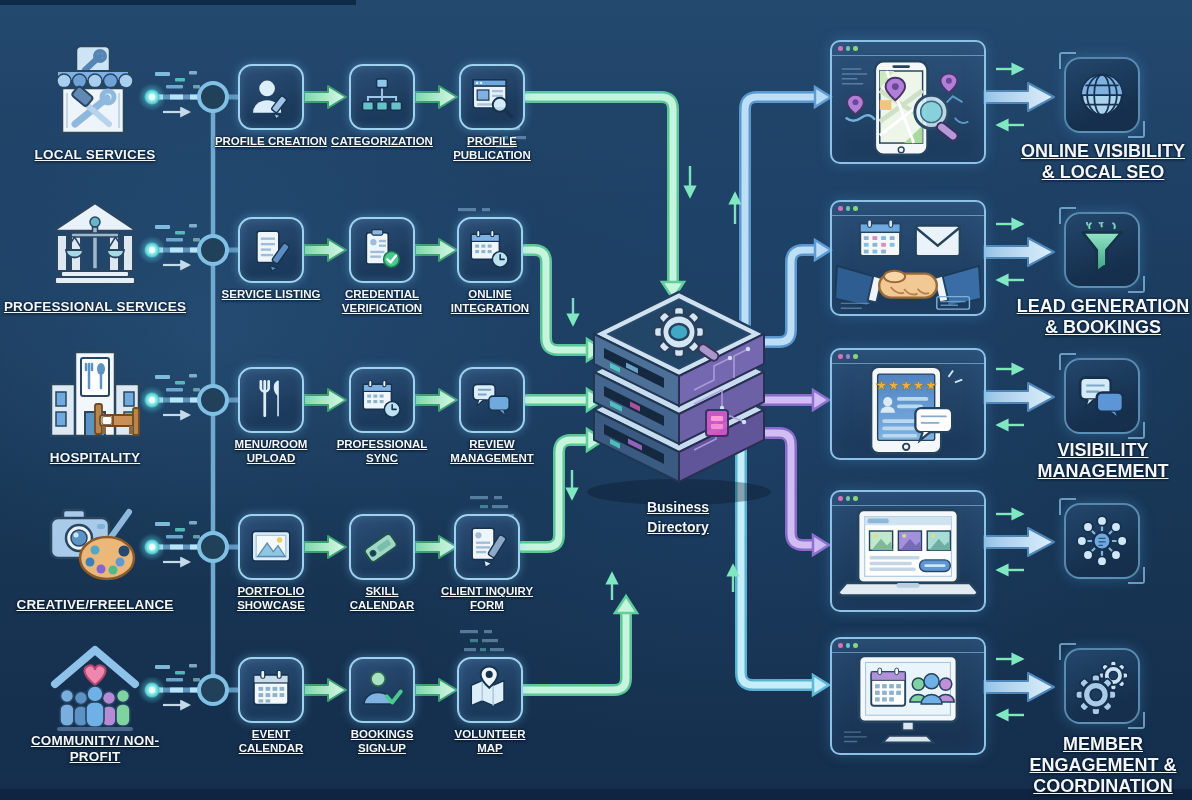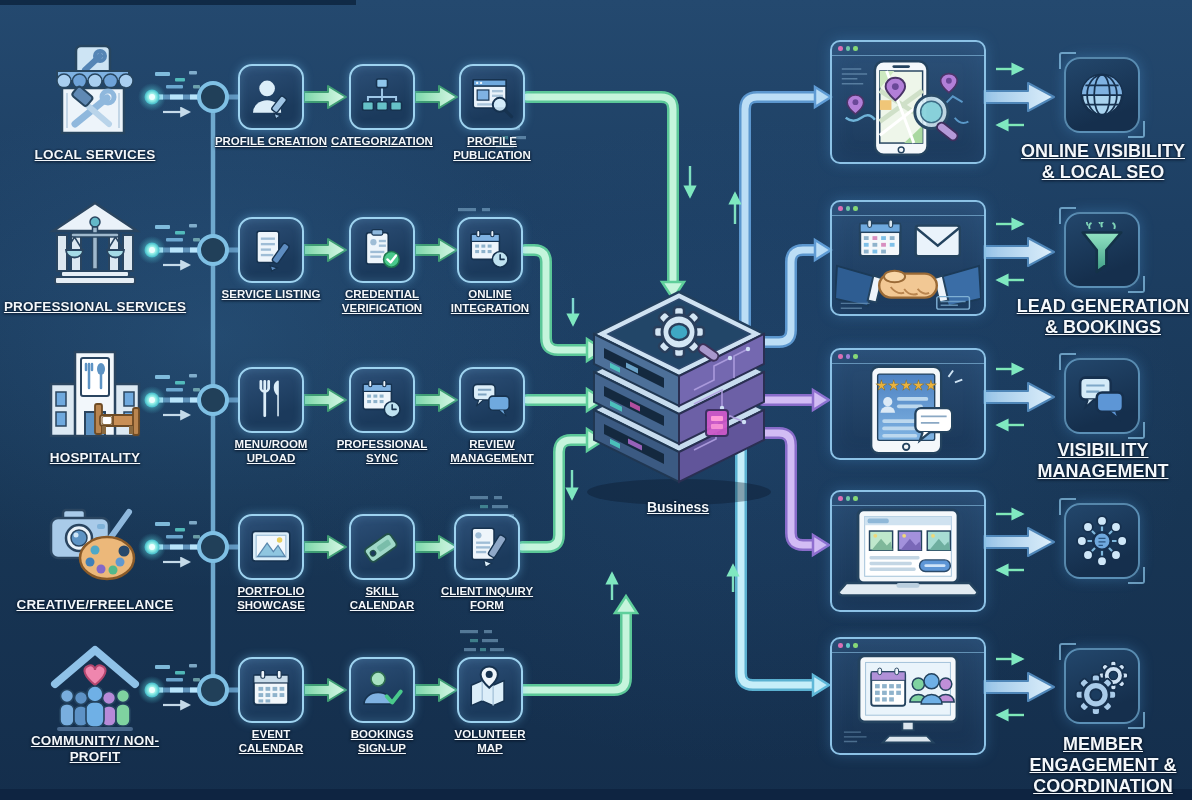--- a/index.html
+++ b/index.html
@@ -867,20 +867,21 @@
 <div class="lbl step-lbl" style="left:334px;top:728px;width:96px">BOOKINGS SIGN-UP</div>
 <div class="tile" style="left:457px;top:657px">
       <svg viewBox="0 0 64 64">
         <use href="#s-step-map"></use>
       </svg>
     </div>
 <div class="lbl step-lbl" style="left:442px;top:728px;width:96px">VOLUNTEER MAP</div>
 
 <div class="lbl hub-lbl" style="left:588px;top:498px">
   <div>Business</div>
+  <div>Directory</div>
 </div>
 
 <div class="card" style="top:40px;height:124px">
   <div class="cbar">
     <span class="dot" style="background:#d96fb4"></span>
     <span class="dot" style="background:#6fc9a8"></span>
     <span class="dot" style="background:#86d877"></span>
   </div>
   <div class="cimg">
         <svg viewBox="0 0 152 104">

